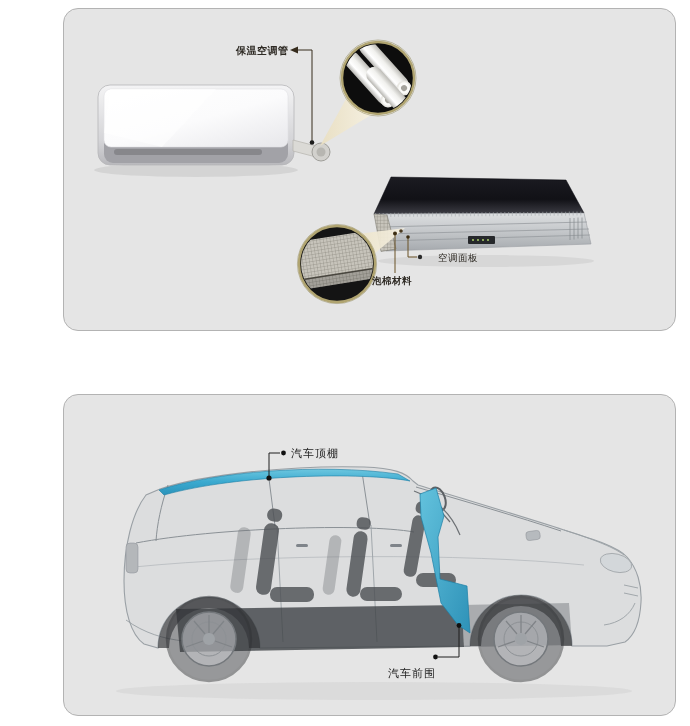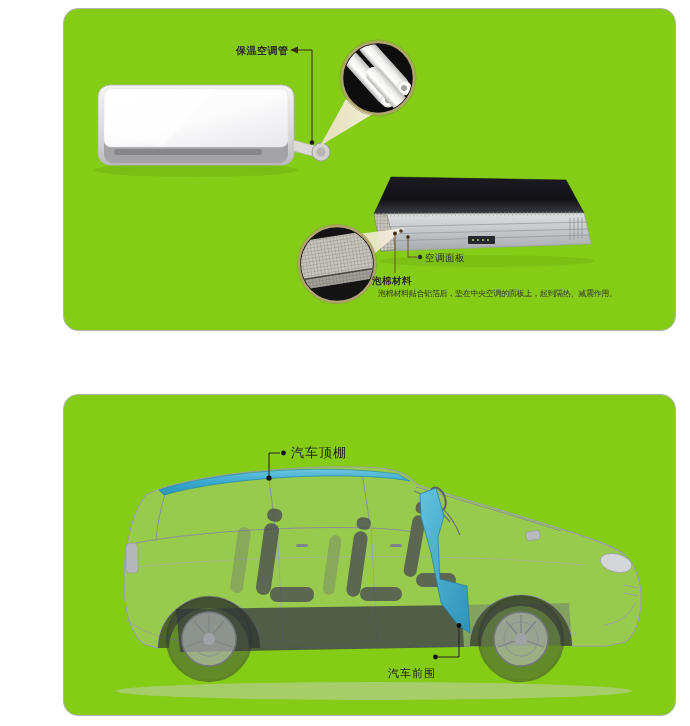--- a/index.html
+++ b/index.html
@@ -1,19 +1,19 @@
 <!DOCTYPE html>
 <html><head>
 <meta charset="utf-8">
 <style>
   html,body{margin:0;padding:0;background:#ffffff;}
   .page{width:690px;height:726px;position:relative;background:#ffffff;
         font-family:"Liberation Sans","DejaVu Sans",sans-serif;overflow:hidden;}
   .panel{position:absolute;left:63px;width:611px;border:1px solid #b3b3b3;
-         border-radius:15px;background:#84cc16;}
+         border-radius:15px;background:#e5e5e5;}
   .panel-top{top:8px;height:321px;}
   .panel-bottom{top:394px;height:320px;}
   .panel svg{position:absolute;left:0;top:0;width:100%;height:100%;display:block;}
   .lbl{position:absolute;color:#2e2a24;line-height:1.3;white-space:nowrap;}
   .b{font-weight:bold;}
   .desc{color:#3a342c;}
   .carlbl{color:#1f1f1f;}
 </style>
 </head>
 <body>
@@ -149,23 +149,22 @@
       </g>
 
       <g stroke="#6b5226" stroke-width="1" fill="none">
         <path d="M344,229 L344,248 L353,248"></path>
         <circle cx="344" cy="228" r="1.8" fill="#3c2d12" stroke="none"></circle>
         <circle cx="356" cy="248" r="2.2" fill="#2a2a2a" stroke="none"></circle>
       </g>
     </svg>
 
     <div class="lbl b" style="left:172px;top:35px;font-size:10px;letter-spacing:0.5px;">保温空调管</div>
-    <div class="lbl" style="left:361px;top:243px;font-size:9.5px;letter-spacing:0.5px;">空调面板</div>
+    <div class="lbl" style="left:374px;top:243px;font-size:9.5px;letter-spacing:0.5px;">空调面板</div>
     <div class="lbl b" style="left:308px;top:266px;font-size:9.5px;letter-spacing:0.5px;">泡棉材料</div>
-    <div class="lbl desc" style="left:314px;top:280px;font-size:8px;letter-spacing:-0.3px;">泡棉材料贴合铝箔后，垫在中央空调的面板上，起到隔热、减震作用。</div>
   </section>
 
   <section class="panel panel-bottom">
     <svg viewBox="0 0 611 320">
       <defs>
         <linearGradient id="roofG" x1="0" y1="0" x2="0" y2="1">
           <stop offset="0" stop-color="#6cc6df"></stop>
             <stop offset="0.5" stop-color="#3aa9cf"></stop>
             <stop offset="1" stop-color="#2b93ba"></stop>
         </linearGradient>
@@ -256,17 +255,17 @@
         <circle cx="205" cy="83" r="2.6" fill="#111111" stroke="none"></circle>
       </g>
 
       <g stroke="#1f1f1f" stroke-width="1" fill="none">
         <path d="M374,262 L395,262 L395,232"></path>
         <circle cx="371.5" cy="262" r="2.4" fill="#111111" stroke="none"></circle>
         <circle cx="395" cy="230.5" r="2.4" fill="#111111" stroke="none"></circle>
       </g>
     </svg>
 
-    <div class="lbl carlbl" style="left:227px;top:51px;font-size:13px;letter-spacing:1px;font-family:Liberation Mono, monospace;">汽车顶棚</div>
+    <div class="lbl carlbl" style="left:227px;top:51px;font-size:11px;letter-spacing:1px;">汽车顶棚</div>
     <div class="lbl carlbl" style="left:324px;top:271px;font-size:11px;letter-spacing:1px;">汽车前围</div>
   </section>
 
 </div>
 
 </body></html>

